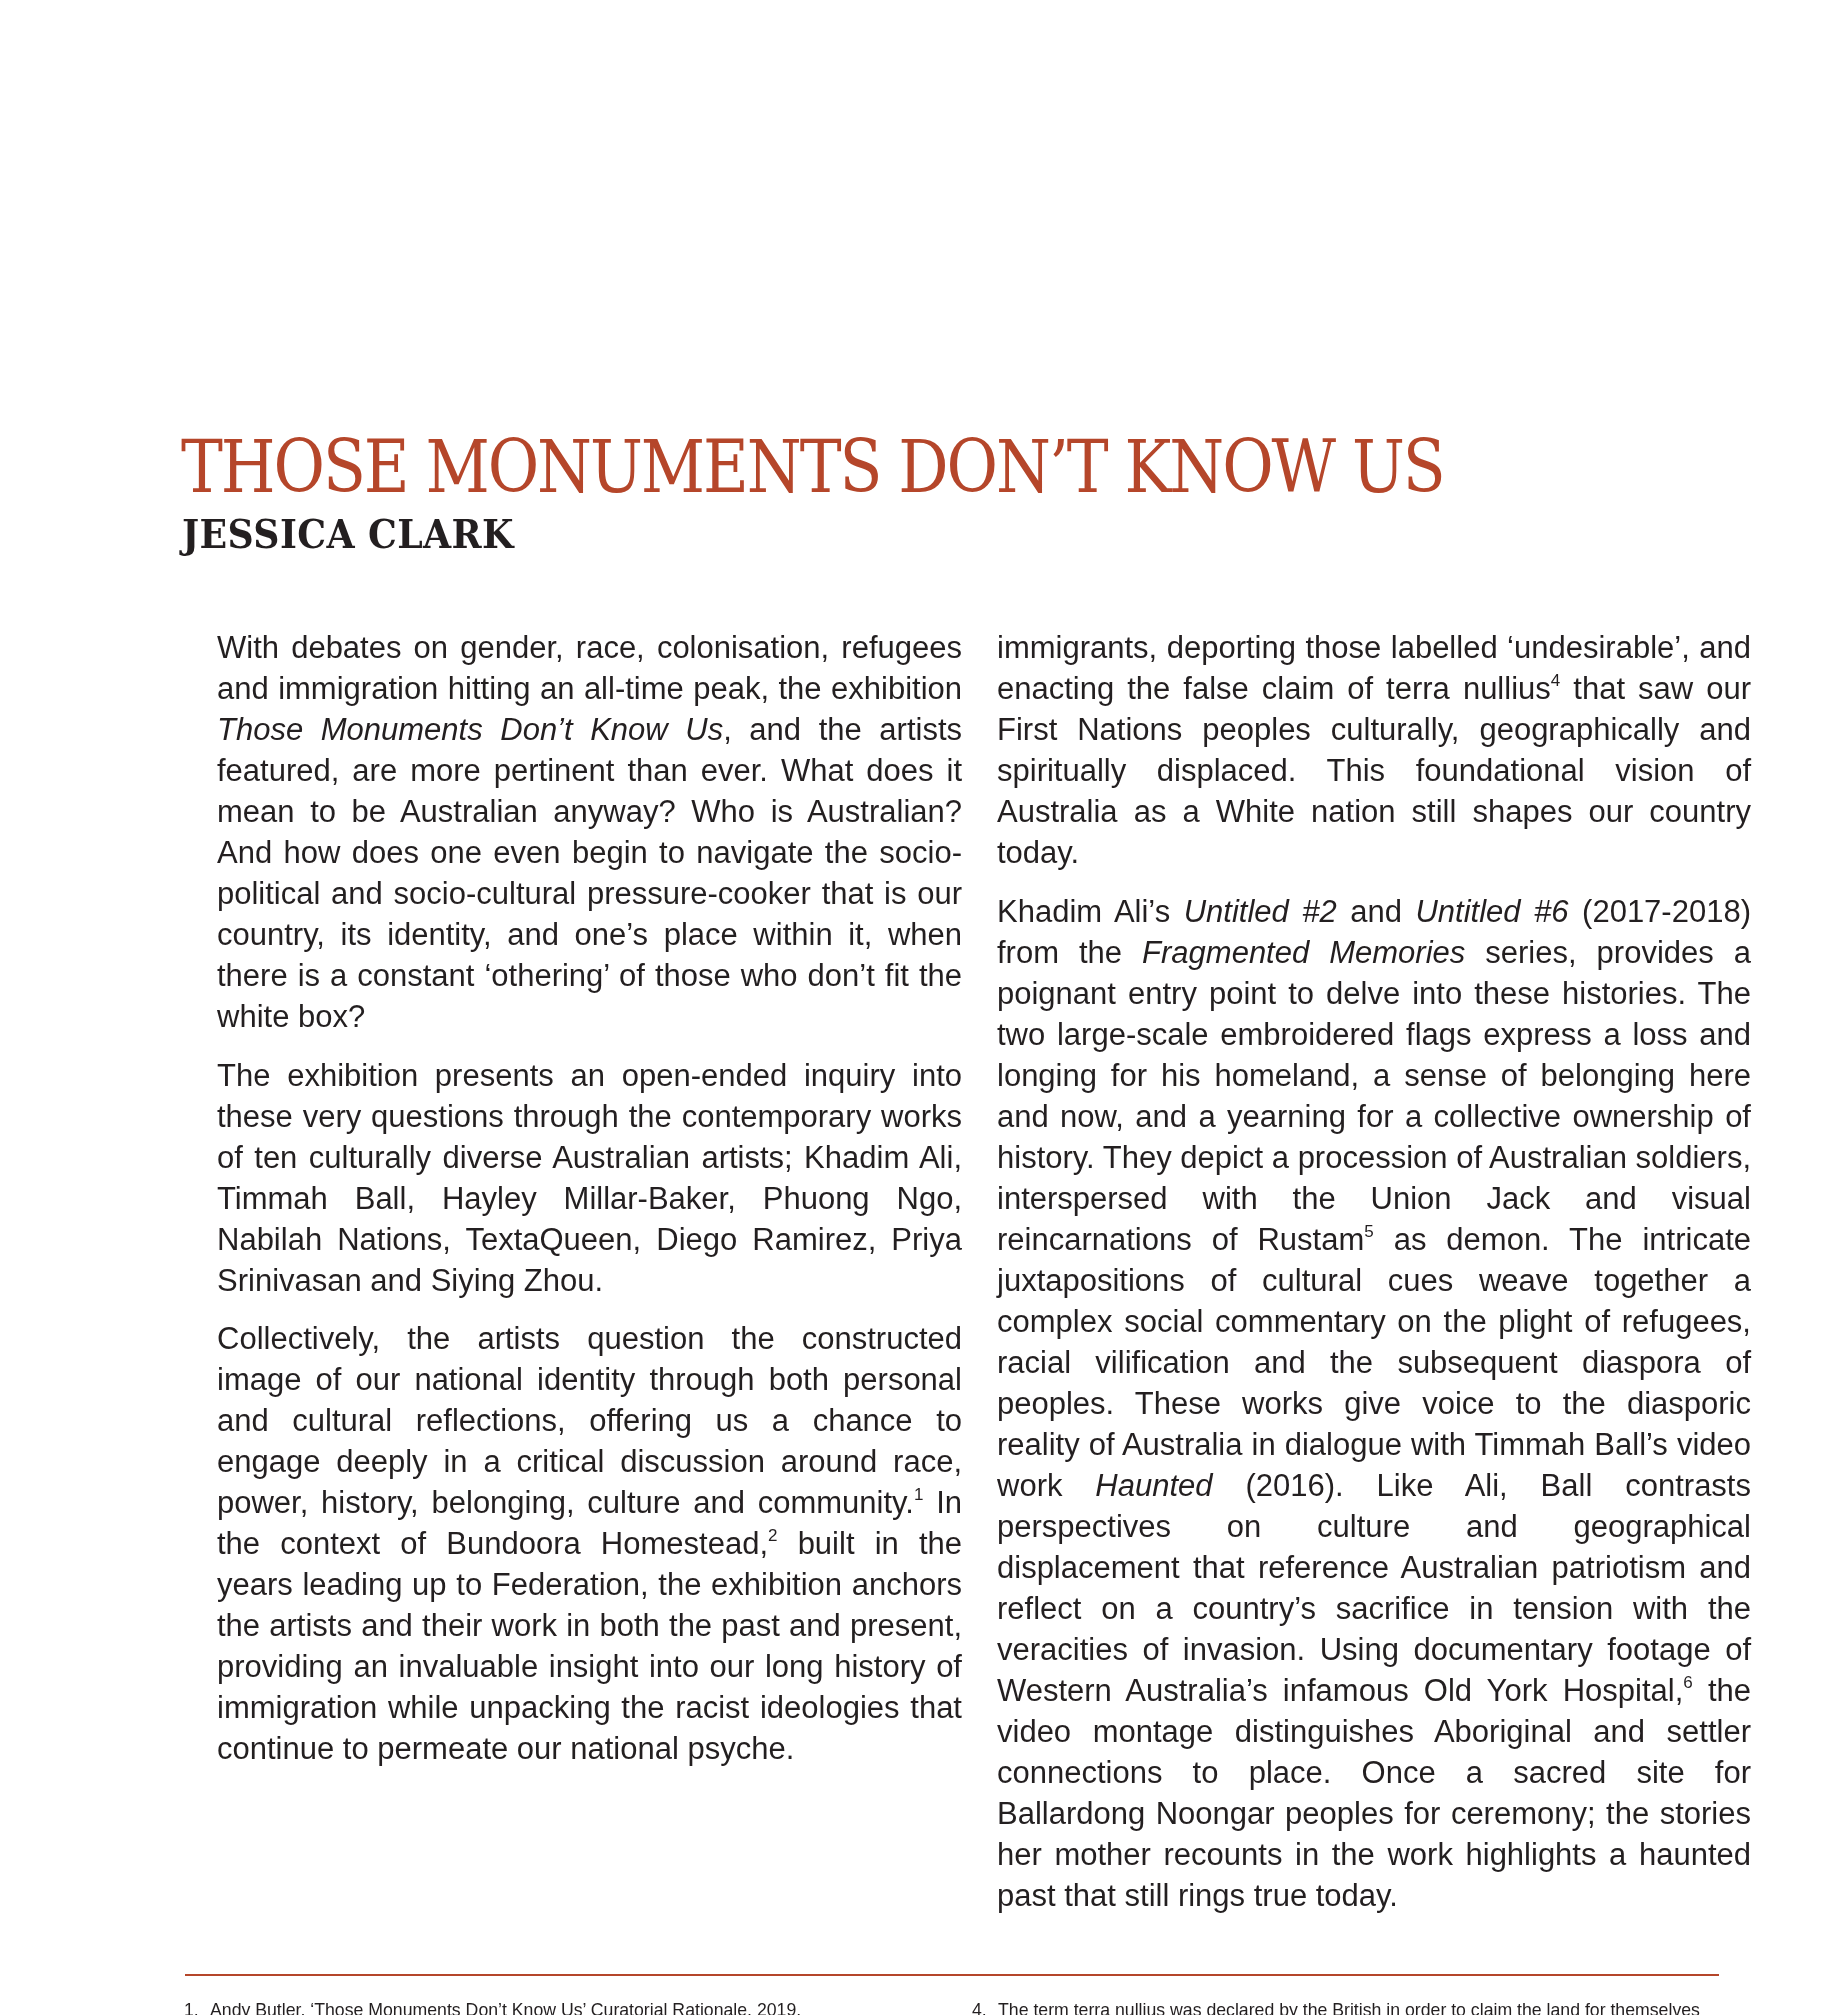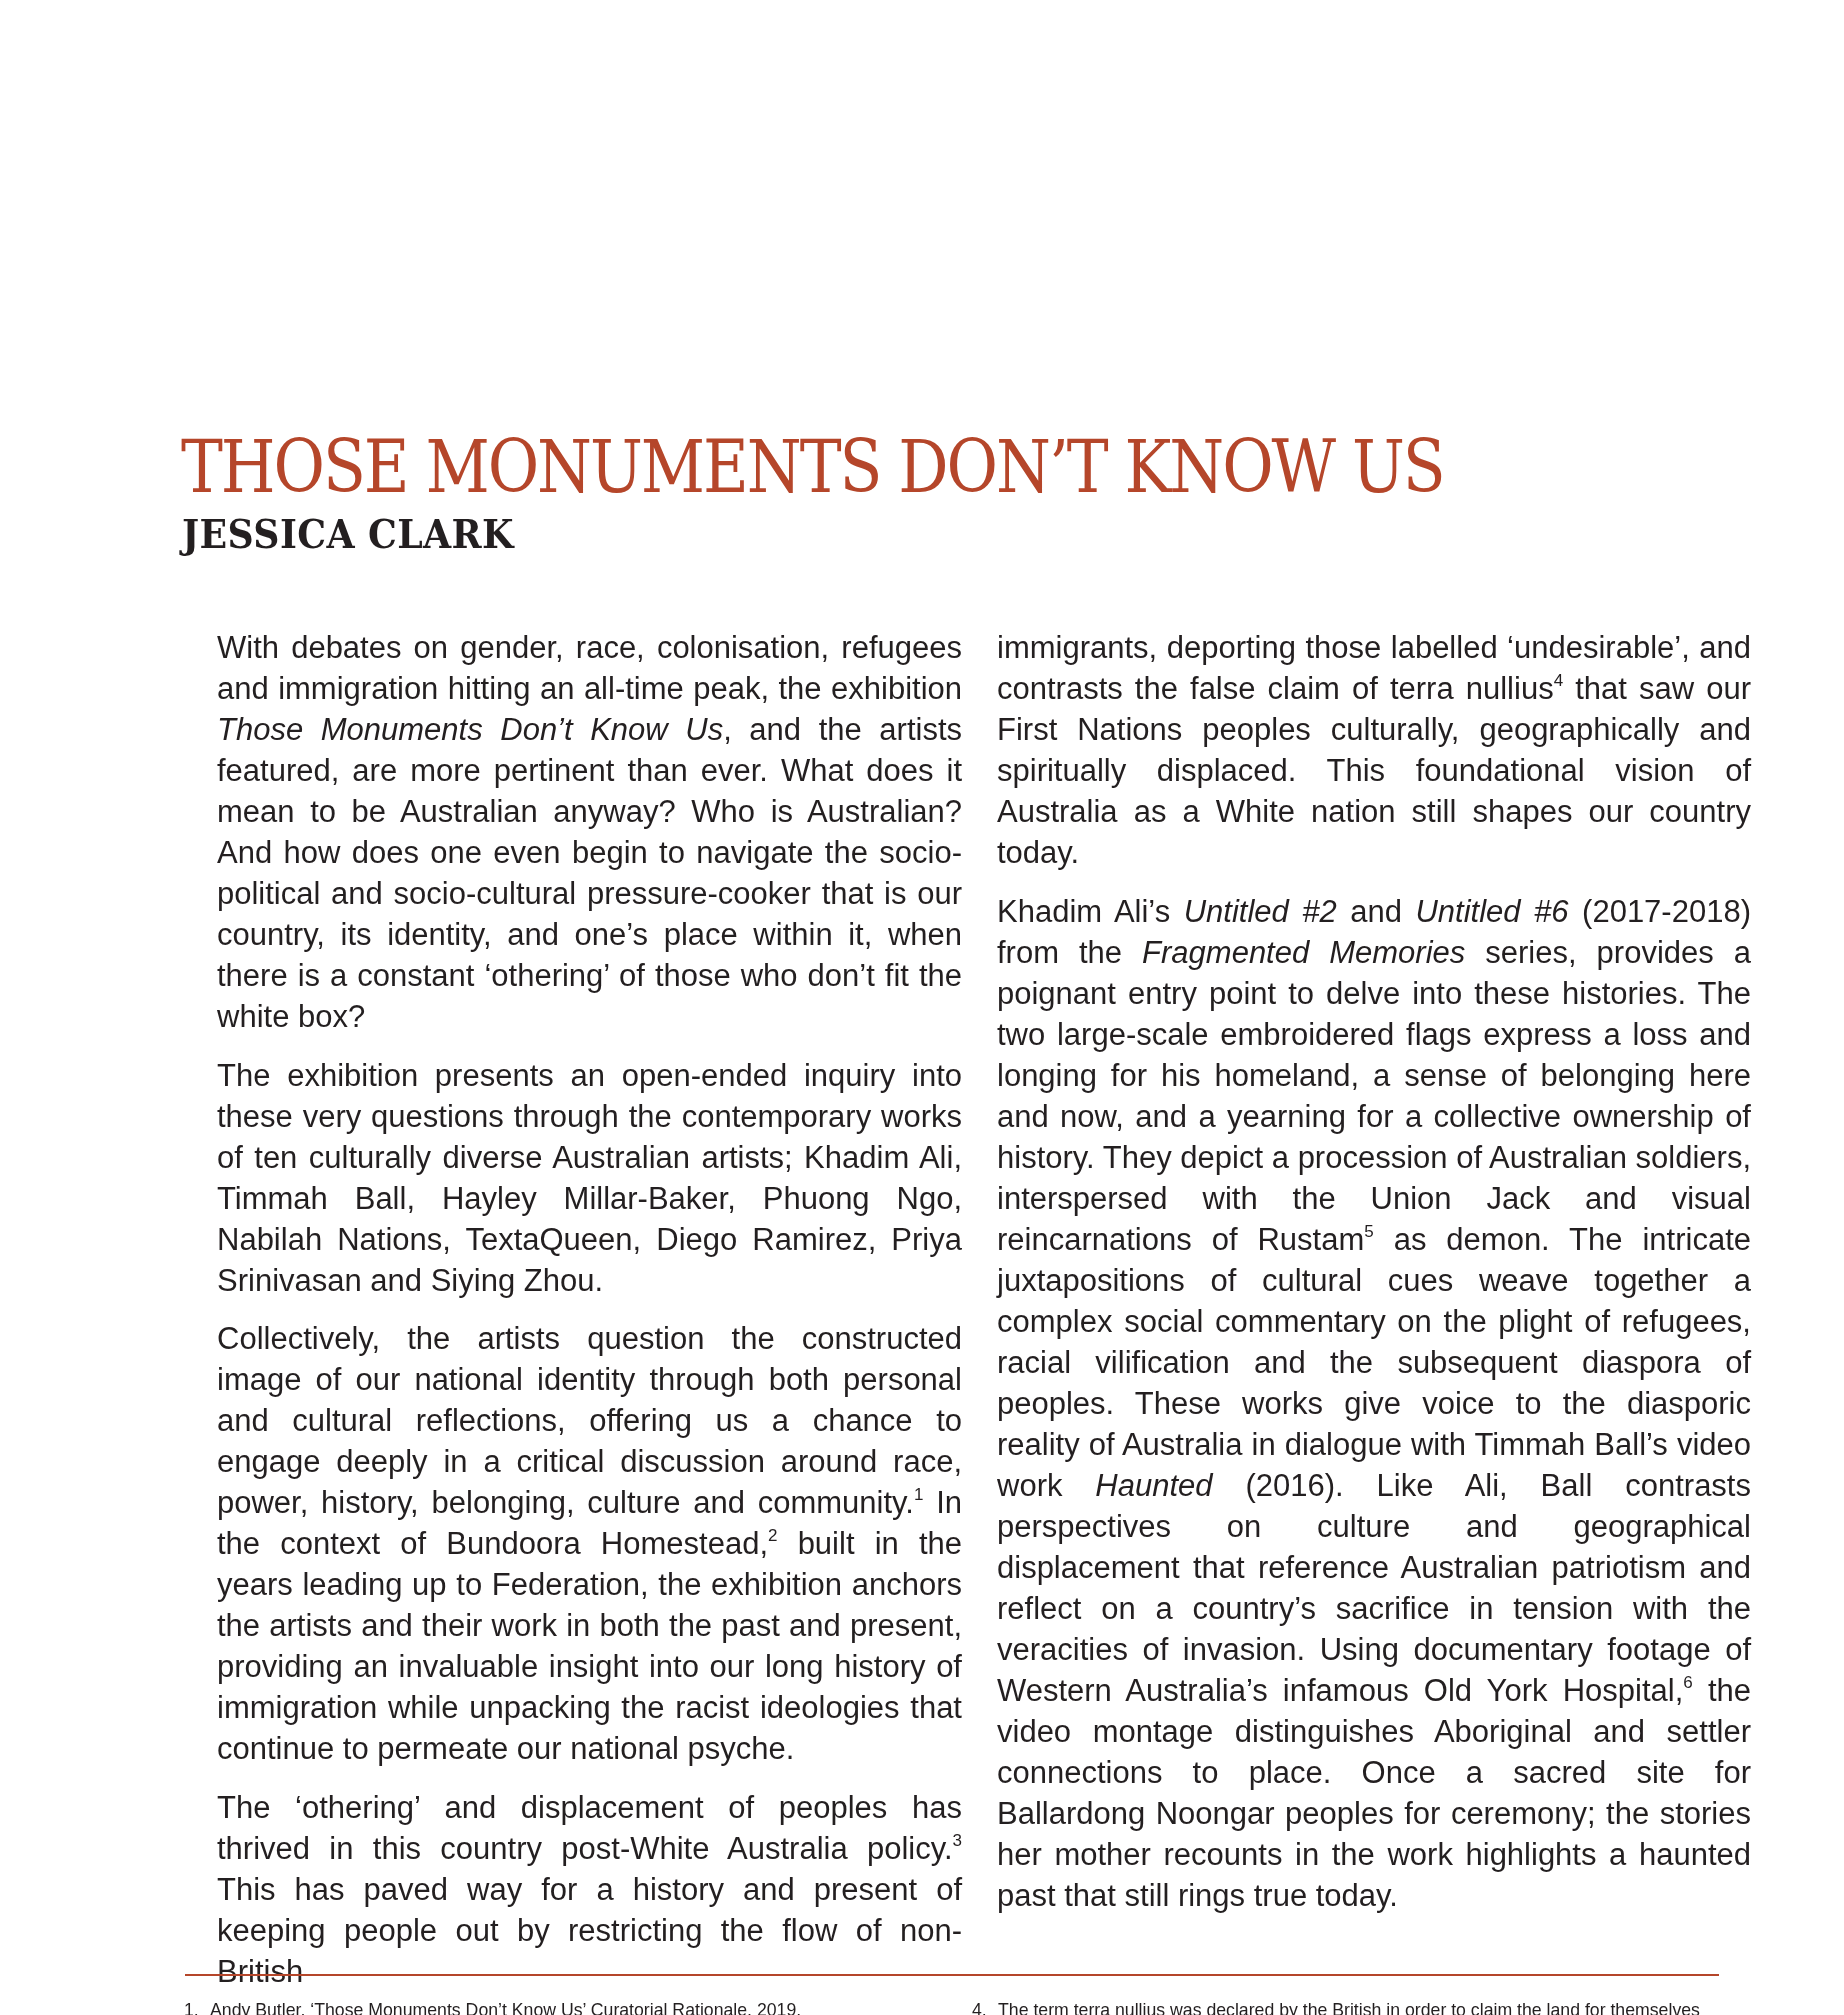--- a/index.html
+++ b/index.html
@@ -48,24 +48,23 @@
 
 <div class="page">
 
   <h1 class="title" style="color: rgb(181, 70, 42);">THOSE MONUMENTS DON’T KNOW US</h1>
   <h2 class="author">JESSICA CLARK</h2>
 
   <div class="col col-left">
       <p><span>With debates on gender, race, colonisation, refugees and immigration hitting an all-time peak, the exhibition </span><em>Those Monuments Don’t Know Us</em><span>, and the artists featured, are more pertinent than ever. What does it mean to be Australian anyway? Who is Australian? And how does one even begin to navigate the socio-political and socio-cultural pressure-cooker that is our country, its identity, and one’s place within it, when there is a constant ‘othering’ of those who don’t fit the white box?</span></p>
       <p><span>The exhibition presents an open-ended inquiry into these very questions through the contemporary works of ten culturally diverse Australian artists; Khadim Ali, Timmah Ball, Hayley Millar-Baker, Phuong Ngo, Nabilah Nations, TextaQueen, Diego Ramirez, Priya Srinivasan and Siying Zhou.</span></p>
       <p><span>Collectively, the artists question the constructed image of our national identity through both personal and cultural reflections, offering us a chance to engage deeply in a critical discussion around race, power, history, belonging, culture and community.</span><sup>1</sup><span> In the context of Bundoora Homestead,</span><sup>2</sup><span> built in the years leading up to Federation, the exhibition anchors the artists and their work in both the past and present, providing an invaluable insight into our long history of immigration while unpacking the racist ideologies that continue to permeate our national psyche.</span></p>
-      <p><span>The ‘othering’ and displacement of peoples has thrived in this country post-White Australia policy.</span><sup>3</sup><span> This has paved way for a history and present of keeping people out by restricting the flow of non-British</span></p>
     </div>
   <div class="col col-right">
-      <p><span>immigrants, deporting those labelled ‘undesirable’, and contrasts the false claim of terra nullius</span><sup>4</sup><span> that saw our First Nations peoples culturally, geographically and spiritually displaced. This foundational vision of Australia as a White nation still shapes our country today.</span></p>
+      <p><span>immigrants, deporting those labelled ‘undesirable’, and enacting the false claim of terra nullius</span><sup>4</sup><span> that saw our First Nations peoples culturally, geographically and spiritually displaced. This foundational vision of Australia as a White nation still shapes our country today.</span></p>
       <p><span>Khadim Ali’s </span><em>Untitled #2</em><span> and </span><em>Untitled #6</em><span> (2017-2018) from the </span><em>Fragmented Memories</em><span> series, provides a poignant entry point to delve into these histories. The two large-scale embroidered flags express a loss and longing for his homeland, a sense of belonging here and now, and a yearning for a collective ownership of history. They depict a procession of Australian soldiers, interspersed with the Union Jack and visual reincarnations of Rustam</span><sup>5</sup><span> as demon. The intricate juxtapositions of cultural cues weave together a complex social commentary on the plight of refugees, racial vilification and the subsequent diaspora of peoples. These works give voice to the diasporic reality of Australia in dialogue with Timmah Ball’s video work </span><em>Haunted</em><span> (2016). Like Ali, Ball contrasts perspectives on culture and geographical displacement that reference Australian patriotism and reflect on a country’s sacrifice in tension with the veracities of invasion. Using documentary footage of Western Australia’s infamous Old York Hospital,</span><sup>6</sup><span> the video montage distinguishes Aboriginal and settler connections to place. Once a sacred site for Ballardong Noongar peoples for ceremony; the stories her mother recounts in the work highlights a haunted past that still rings true today.</span></p>
     </div>
 
   <div class="divider" style="background: rgb(181, 70, 42);"></div>
 
   <ol class="notes notes-left">
       <li><span class="num">1.</span><span>Andy Butler, ‘Those Monuments Don’t Know Us’ Curatorial Rationale, 2019.</span></li>
     </ol>
   <ol class="notes notes-right">
       <li><span class="num">4.</span><span>The term terra nullius was declared by the British in order to claim the land for themselves and literally translates to ‘land that belongs to no-one’ despite the estimated 750,000 Aboriginal peoples that inhabited the land.</span></li>

